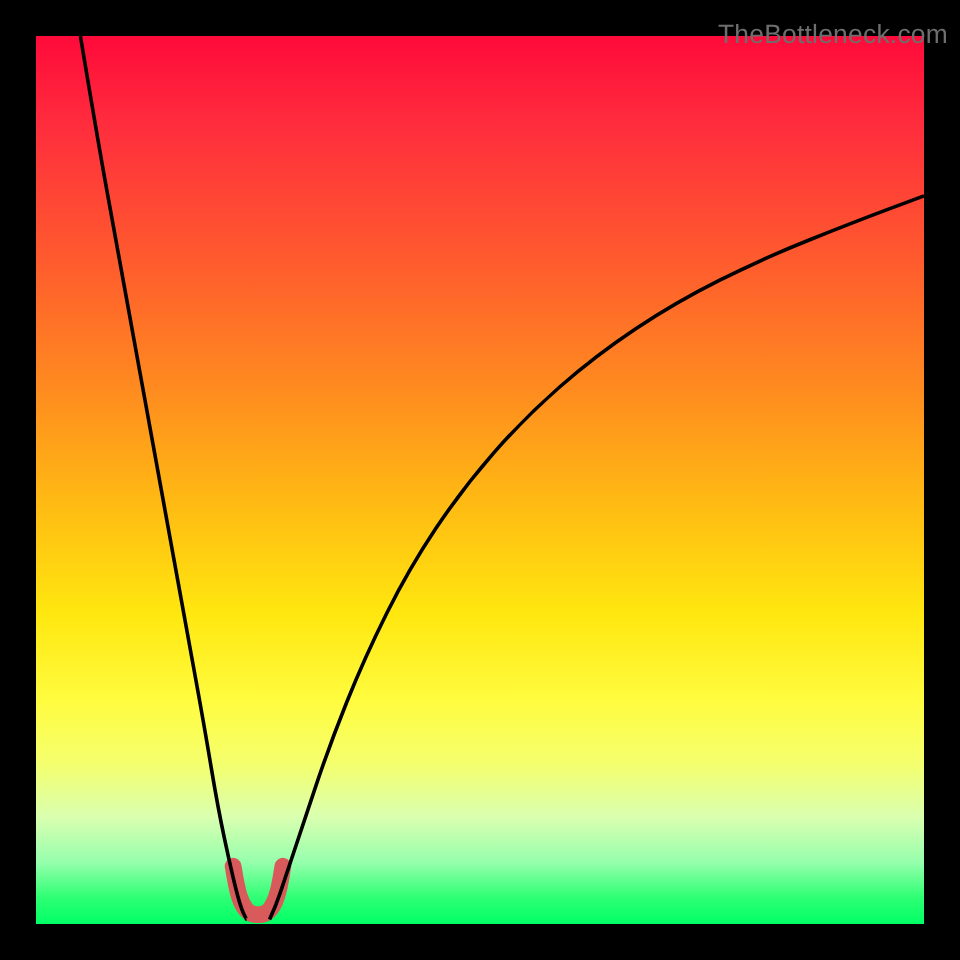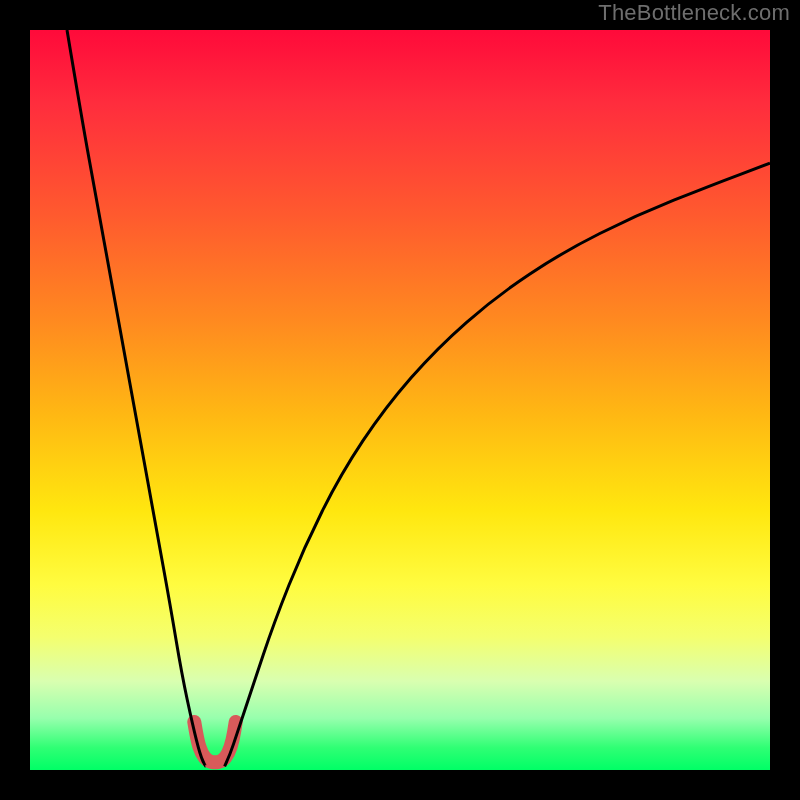--- a/index.html
+++ b/index.html
@@ -27,21 +27,21 @@
       #fffc40 75%,
       #f4ff6e 82%,
       #d9ffb0 88%,
       #97ffad 93%,
       #2fff74 97%,
       #00ff66 100%
     );
   }
   .watermark {
     position: absolute;
-    top: 0;
+    top: 16px;
     right: 10px;
     color: #6e6e6e;
     font-size: 22px;
     letter-spacing: 0.2px;
     user-select: none;
   }
   svg.curve {
     position: absolute;
     left: 0;
     top: 0;

